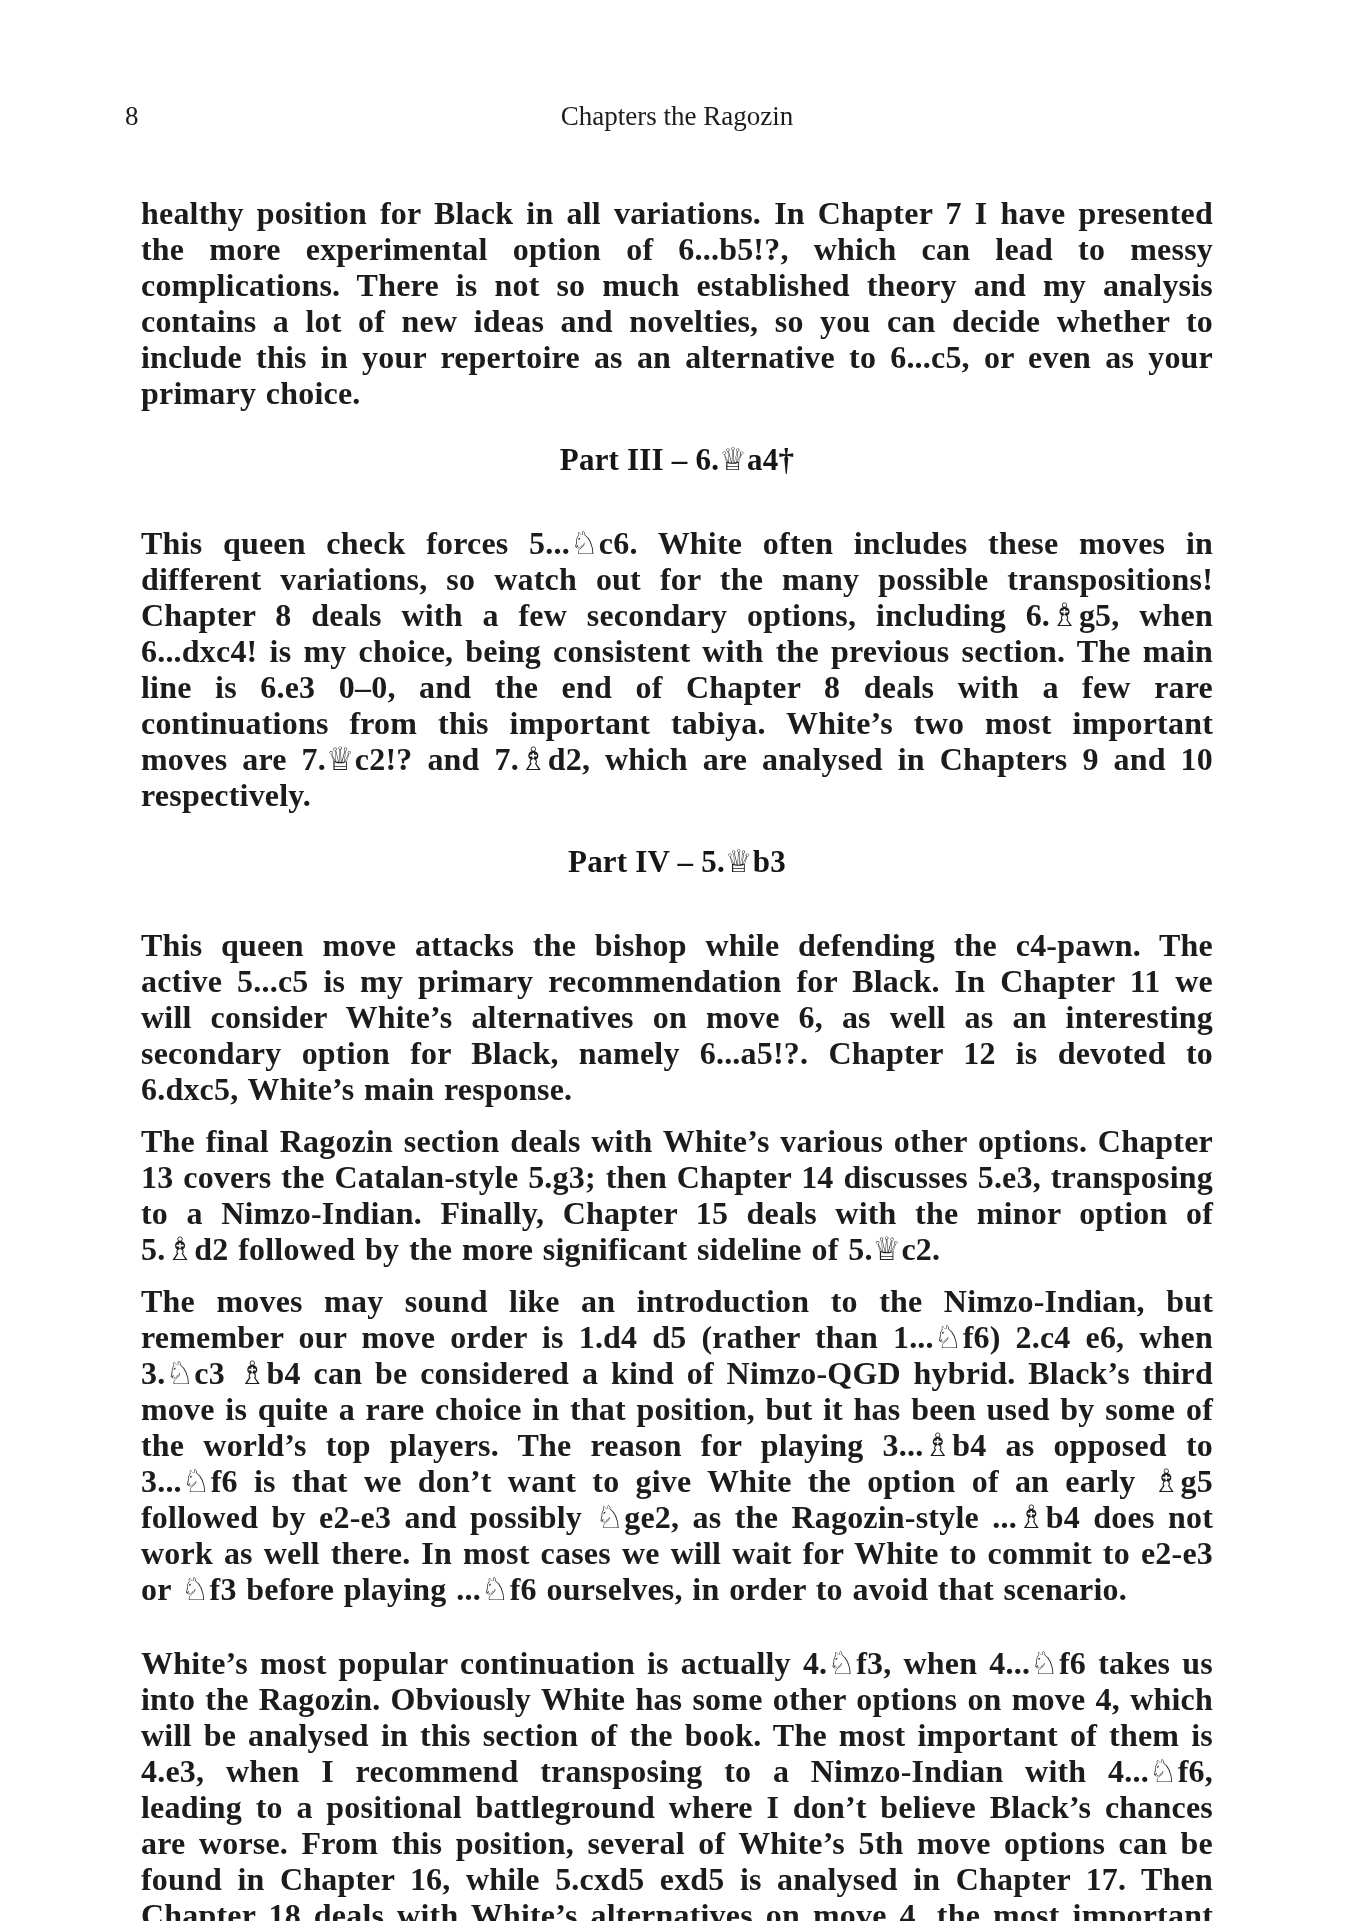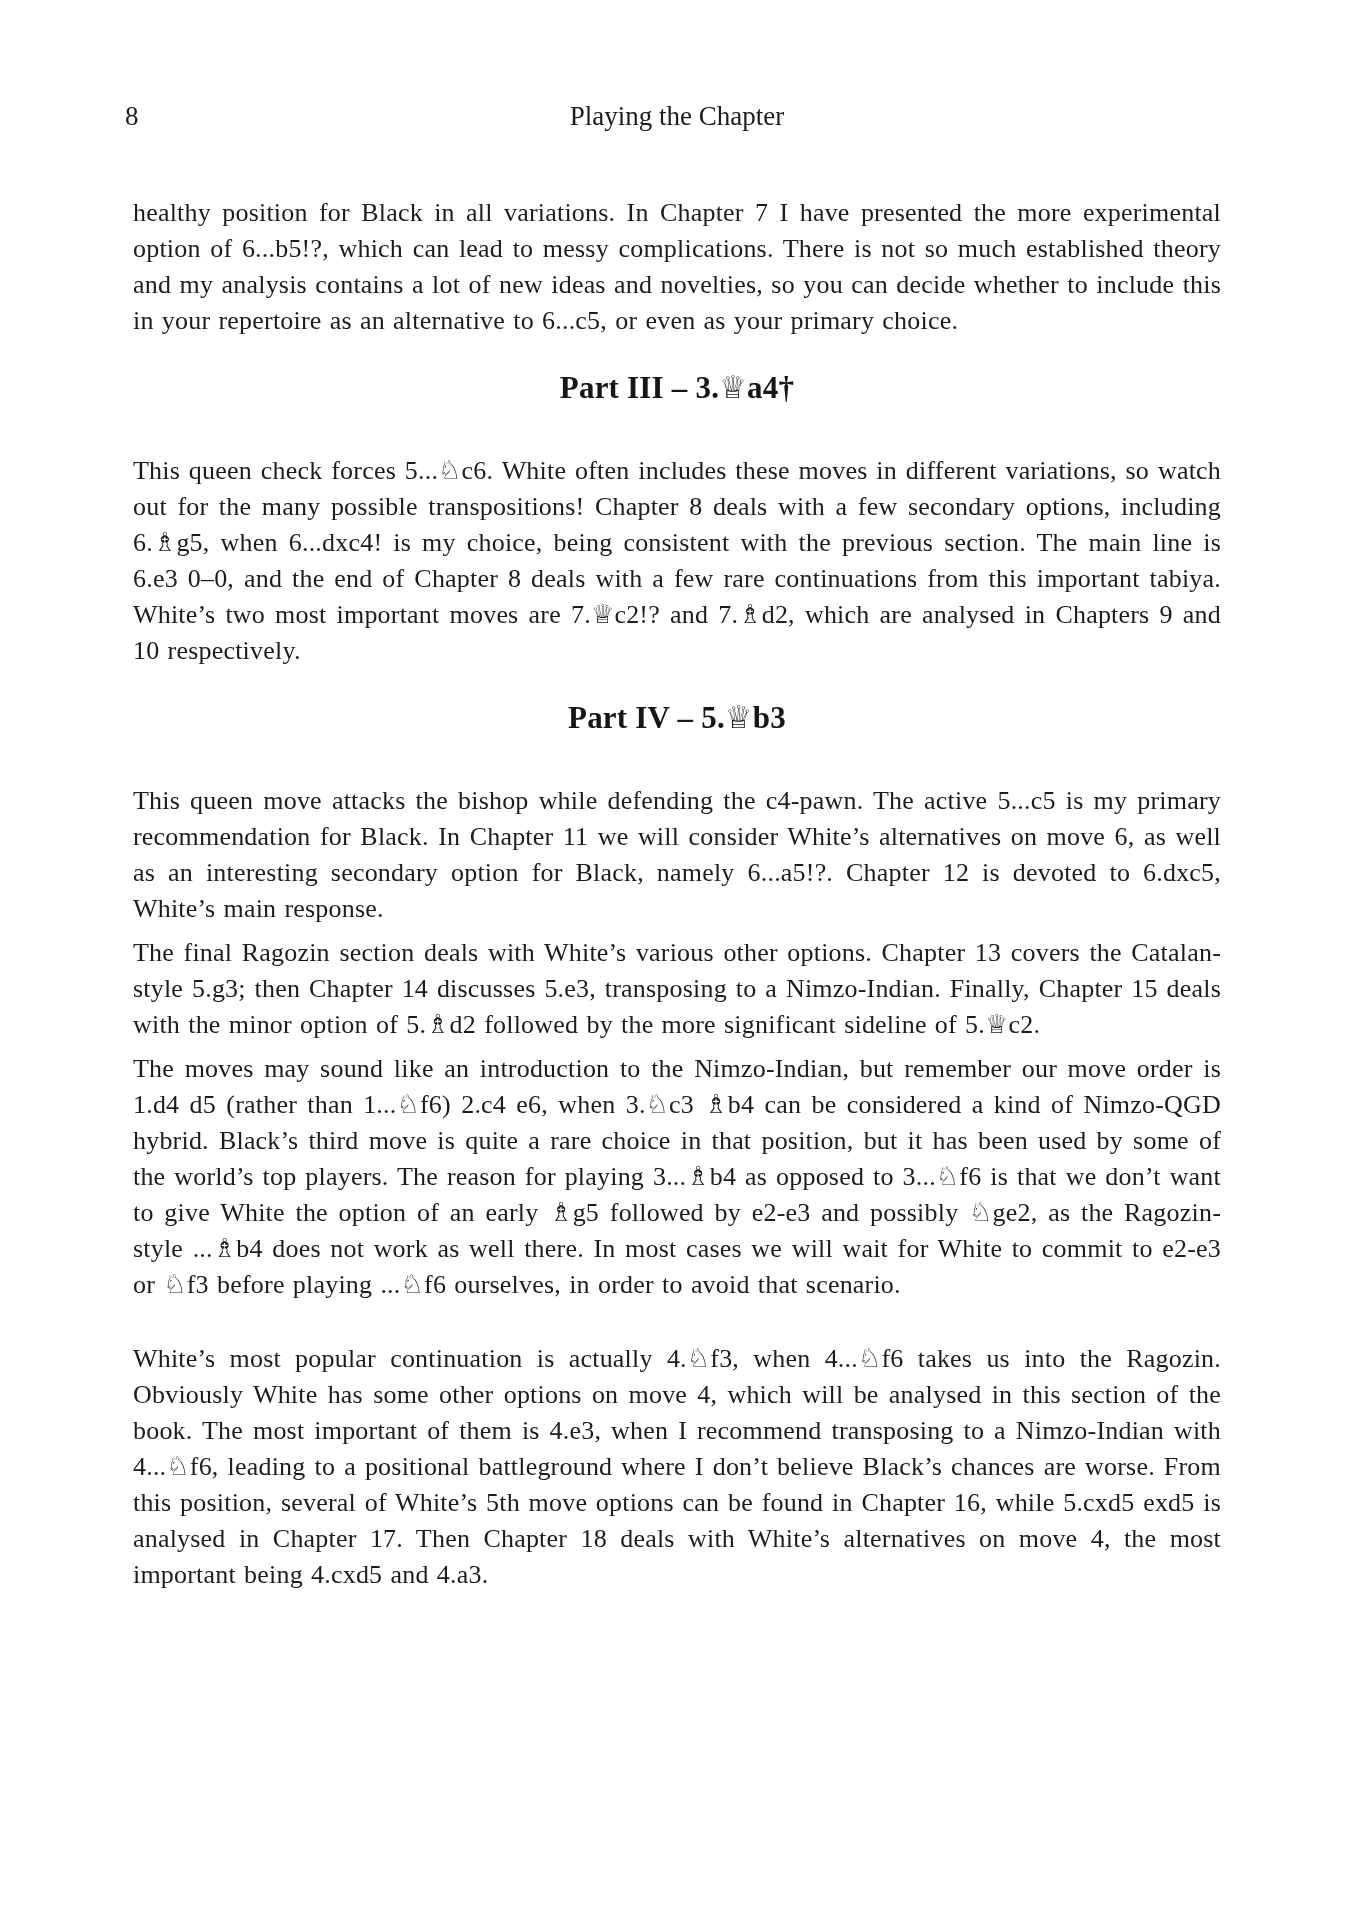--- a/index.html
+++ b/index.html
@@ -27,26 +27,27 @@
   }
   .page-number {
     position: absolute;
     left: 0;
     top: 0;
   }
   .running-title {
     text-align: center;
   }
   p.body-para {
-    margin: 8px;
-    font-size: 26px;
+    margin: 16px;
+    font-size: 32px;
     line-height: 36px;
     text-align: justify;
     letter-spacing: 0.2px;
     word-spacing: 1.5px;
+    font-weight: bold;
   }
   p.body-para.first {
     margin-top: 63px;
   }
   p.body-para.follow {
     margin-top: 38px;
   }
   h2.part-heading {
     margin: 28px 0 44px 0;
     font-size: 31px;
@@ -57,26 +58,26 @@
     color: #161616;
   }
 </style>
 </head>
 <body>
 
 <div class="page">
 
   <div class="running-header">
     <span class="page-number">8</span>
-    <div class="running-title">Playing the Chapter</div>
+    <div class="running-title">Chapters the Ragozin</div>
   </div>
 
   <p class="body-para first">healthy position for Black in all variations. In Chapter 7 I have presented the more experimental option of 6...b5!?, which can lead to messy complications. There is not so much established theory and my analysis contains a lot of new ideas and novelties, so you can decide whether to include this in your repertoire as an alternative to 6...c5, or even as your primary choice.</p>
 
-  <h2 class="part-heading">Part III – 3.♕a4†</h2>
+  <h2 class="part-heading">Part III – 6.♕a4†</h2>
 
   <p class="body-para">This queen check forces 5...♘c6. White often includes these moves in different variations, so watch out for the many possible transpositions! Chapter 8 deals with a few secondary options, including 6.♗g5, when 6...dxc4! is my choice, being consistent with the previous section. The main line is 6.e3 0–0, and the end of Chapter 8 deals with a few rare continuations from this important tabiya. White’s two most important moves are 7.♕c2!? and 7.♗d2, which are analysed in Chapters 9 and 10 respectively.</p>
 
   <h2 class="part-heading">Part IV – 5.♕b3</h2>
 
   <p class="body-para">This queen move attacks the bishop while defending the c4-pawn. The active 5...c5 is my primary recommendation for Black. In Chapter 11 we will consider White’s alternatives on move 6, as well as an interesting secondary option for Black, namely 6...a5!?. Chapter 12 is devoted to 6.dxc5, White’s main response.</p>
 
 
   <p class="body-para">The final Ragozin section deals with White’s various other options. Chapter 13 covers the Catalan-style 5.g3; then Chapter 14 discusses 5.e3, transposing to a Nimzo-Indian. Finally, Chapter 15 deals with the minor option of 5.♗d2 followed by the more significant sideline of 5.♕c2.</p>
 

